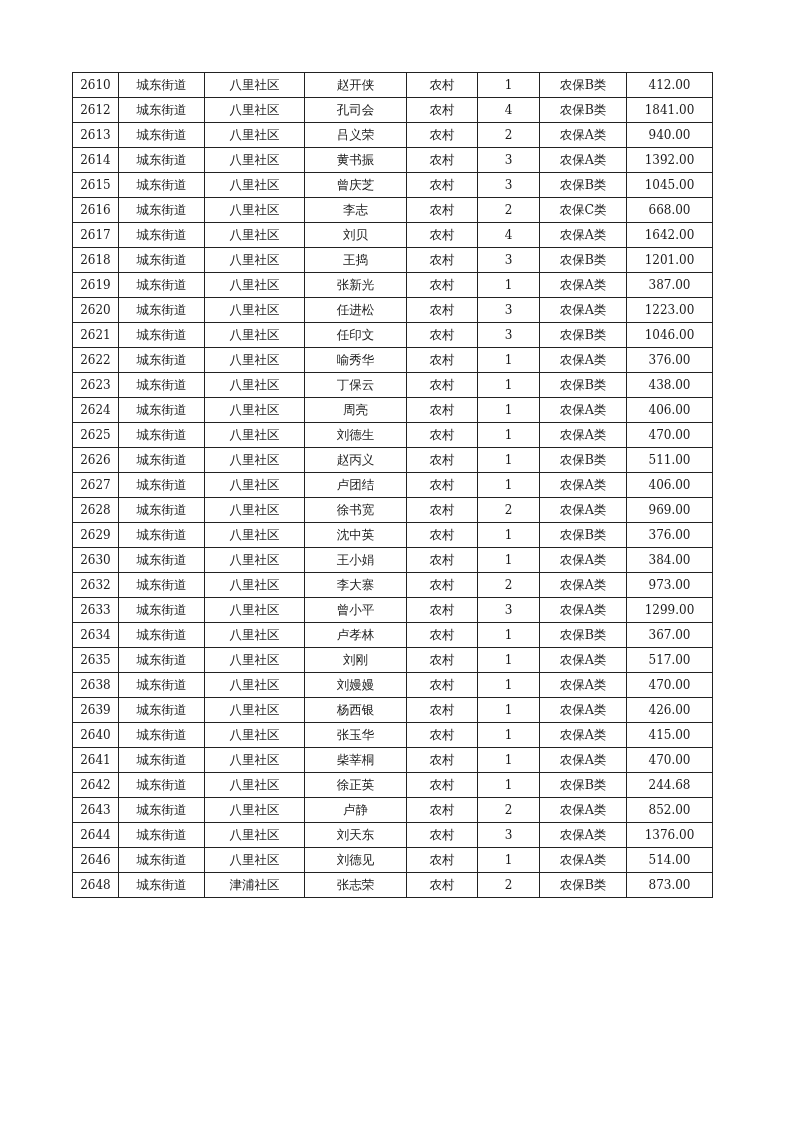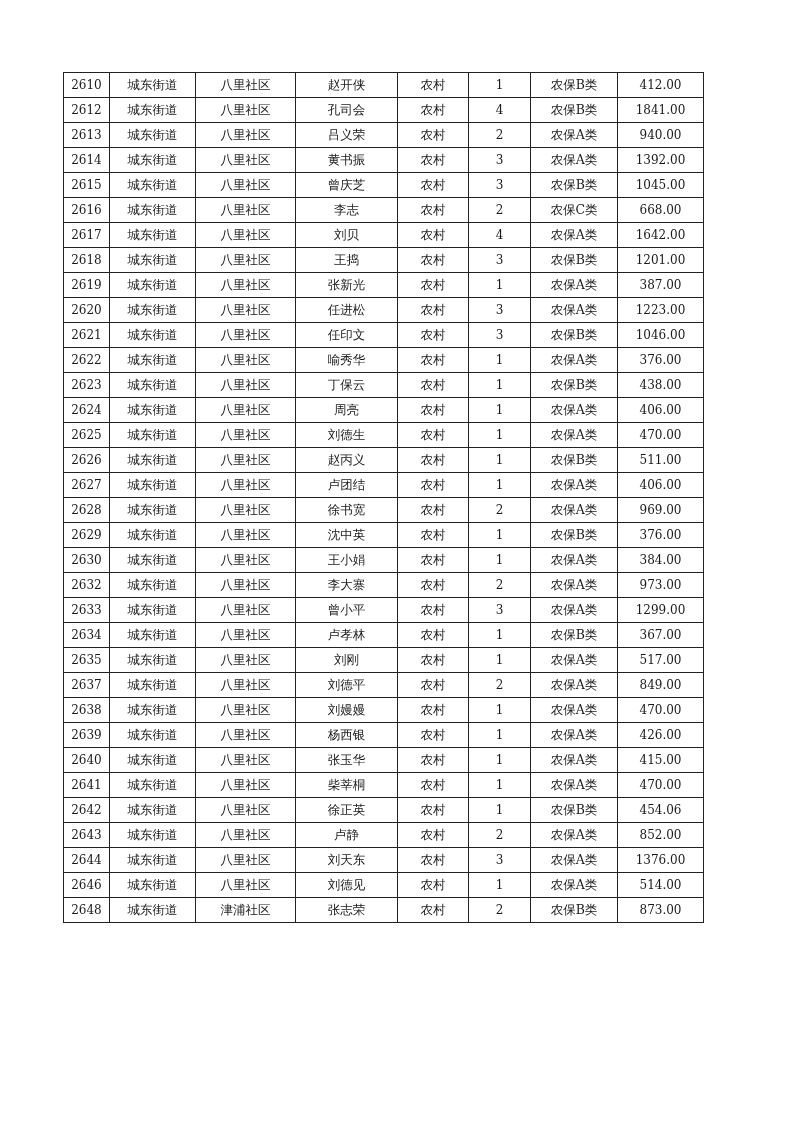--- a/index.html
+++ b/index.html
@@ -10,21 +10,21 @@
     body {
       width: 793px;
       height: 1122px;
       position: relative;
       overflow: hidden;
       font-family: "DejaVu Serif", "Liberation Serif", serif;
       color: #1a1a1a;
     }
     #record-table {
       position: absolute;
-      left: 63px;
+      left: 72px;
       top: 72px;
       border-collapse: collapse;
       table-layout: fixed;
       border: 1.5px solid #111;
     }
     #record-table td {
       border: 1px solid #222;
       height: 24px;
       padding: 0;
       text-align: center;
@@ -296,30 +296,20 @@
         <td class="num">2635</td>
         <td>城东街道</td>
         <td>八里社区</td>
         <td>刘刚</td>
         <td>农村</td>
         <td class="num">1</td>
         <td>农保A类</td>
         <td class="num">517.00</td>
       </tr>
       <tr>
-        <td class="num">2637</td>
-        <td>城东街道</td>
-        <td>八里社区</td>
-        <td>刘德平</td>
-        <td>农村</td>
-        <td class="num">2</td>
-        <td>农保A类</td>
-        <td class="num">849.00</td>
-      </tr>
-      <tr>
         <td class="num">2638</td>
         <td>城东街道</td>
         <td>八里社区</td>
         <td>刘嫚嫚</td>
         <td>农村</td>
         <td class="num">1</td>
         <td>农保A类</td>
         <td class="num">470.00</td>
       </tr>
       <tr>
@@ -353,21 +343,21 @@
         <td class="num">470.00</td>
       </tr>
       <tr>
         <td class="num">2642</td>
         <td>城东街道</td>
         <td>八里社区</td>
         <td>徐正英</td>
         <td>农村</td>
         <td class="num">1</td>
         <td>农保B类</td>
-        <td class="num">454.06</td>
+        <td class="num">244.68</td>
       </tr>
       <tr>
         <td class="num">2643</td>
         <td>城东街道</td>
         <td>八里社区</td>
         <td>卢静</td>
         <td>农村</td>
         <td class="num">2</td>
         <td>农保A类</td>
         <td class="num">852.00</td>

